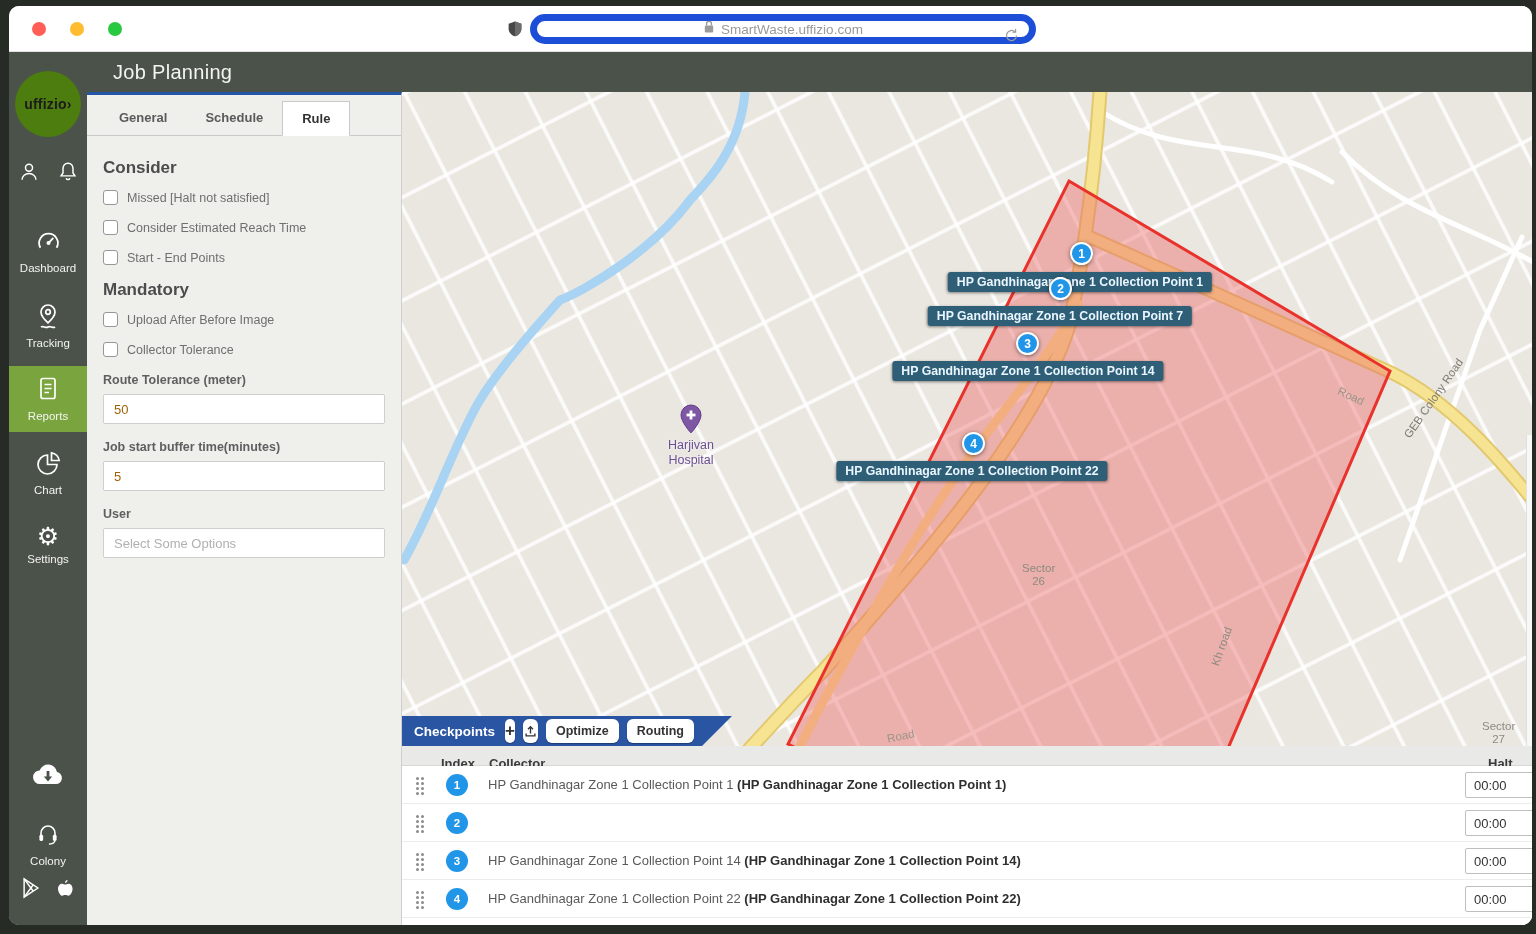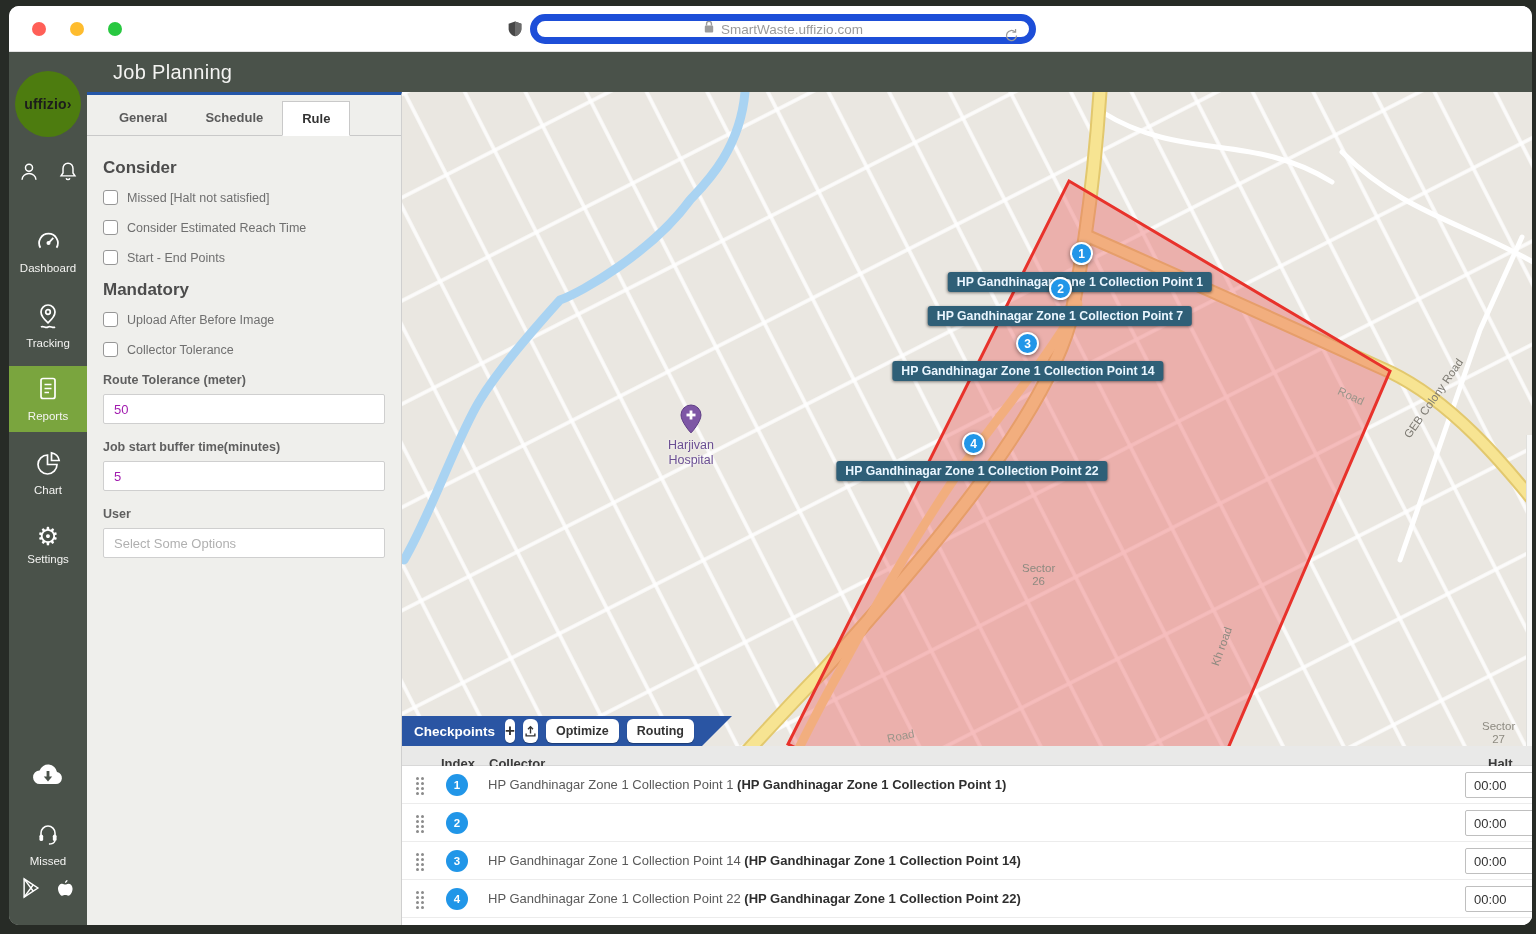--- a/index.html
+++ b/index.html
@@ -48,21 +48,21 @@
   .tabbar { display:flex; padding:6px 0 0 13px; border-bottom:1px solid #c9c9c9; background:#efefec; }
   .tab { padding:9px 19px; font-size:13px; font-weight:600; color:#5a5a5a; cursor:pointer; }
   .tab.active { background:#fff; border:1px solid #c9c9c9; border-bottom:1px solid #fff; margin-bottom:-1px; color:#333; }
   .panel-body { padding:12px 16px; }
   .sec-h { font-size:17px; font-weight:700; color:#4c4c4c; margin:10px 0 12px; }
   .cb-row { display:flex; align-items:center; gap:9px; margin:0 0 15px; }
   .cb { width:15px; height:15px; border:1px solid #979797; border-radius:3px; background:#fff; flex:none; }
   .cb-label { font-size:12.5px; color:#6f6f6f; }
   .fld-label { font-size:12.5px; font-weight:600; color:#5f5f5f; margin:16px 0 7px; }
   .txt { width:100%; height:30px; border:1px solid #cfcfcf; border-radius:2px; background:#fff;
-         font-size:13px; color:#a21caf; padding:0 10px; font-family:"Liberation Sans",sans-serif; }
+         font-size:13px; color:#a16207; padding:0 10px; font-family:"Liberation Sans",sans-serif; }
   .txt::placeholder { color:#b0b0b0; }
 
   
   .main { flex:1; position:relative; overflow:hidden; background:#fff; min-width:0; }
   .map { position:absolute; top:0; left:0; width:1131px; height:654px; background:#eae7e1; overflow:hidden; }
   .map svg.base { position:absolute; top:0; left:0; }
 
   .map-text { position:absolute; color:#8d8a80; font-size:11.5px; text-align:center; line-height:1.15; white-space:nowrap; }
   .hosp-label { position:absolute; color:#6b4f93; font-size:12.5px; font-weight:500; text-align:center; line-height:1.2;
                 transform:translateX(-50%); text-shadow:0 0 3px #fff; }
@@ -194,21 +194,21 @@
               <polygon points="12.8,16.5 21.2,16.5 17,21.5" fill="#4a524a"></polygon>
             </svg></span>
       </div>
       <div class="nav-item n-support">
         <span><svg width="28" height="28" viewBox="0 0 30 30" fill="none" stroke="#fff" stroke-width="1.7">
               <path d="M7.5 18 v-4 a7.5 7.5 0 0 1 15 0 v4"></path>
               <rect x="5.8" y="15.5" width="4" height="7" rx="2" fill="#fff" stroke="none"></rect>
               <rect x="20.2" y="15.5" width="4" height="7" rx="2" fill="#fff" stroke="none"></rect>
               <path d="M22.5 22.5 c-1.2 2.4-3.6 3.3-6.5 3.3"></path>
             </svg></span>
-        <span class="lbl">Missed</span>
+        <span class="lbl">Colony</span>
       </div>
       <div class="n-stores nav-item">
         <span><svg width="22" height="24" viewBox="0 0 24 26" fill="none" stroke="#fff" stroke-width="1.6">
               <path d="M4.5 3 L19.5 13 L4.5 23 Z"></path>
               <path d="M4.5 3 L14.5 16.5 M4.5 23 L14.5 9.5"></path>
             </svg></span>
         <span><svg width="24" height="26" viewBox="0 0 30 32">
               <path d="M20.5 9.5c-1.8 0-2.6 1-3.9 1s-2.2-1-3.9-1c-2.7 0-5.2 2.6-5.2 6.2 0 4.3 3.1 8.8 5.3 8.8 1.3 0 1.8-.9 3.8-.9s2.4.9 3.8.9c2.3 0 5.3-4.6 5.3-8.8 0-3.7-2.5-6.2-5.2-6.2z" fill="#fff"></path>
               <path d="M16.3 8.6c1.6-.2 3.1-1.6 3.1-3.7-1.9.2-3.4 1.8-3.1 3.7z" fill="#fff"></path>
             </svg></span>

